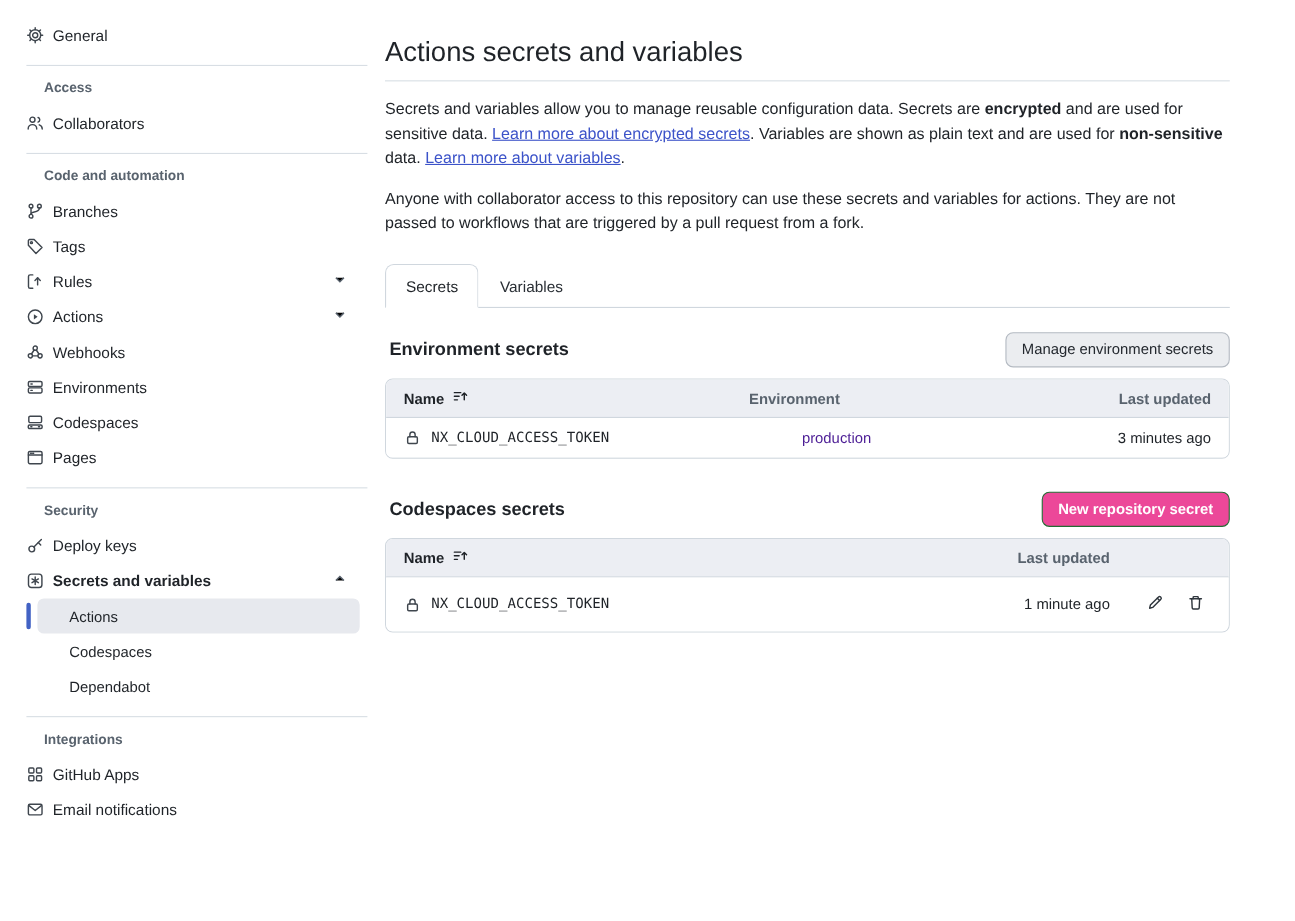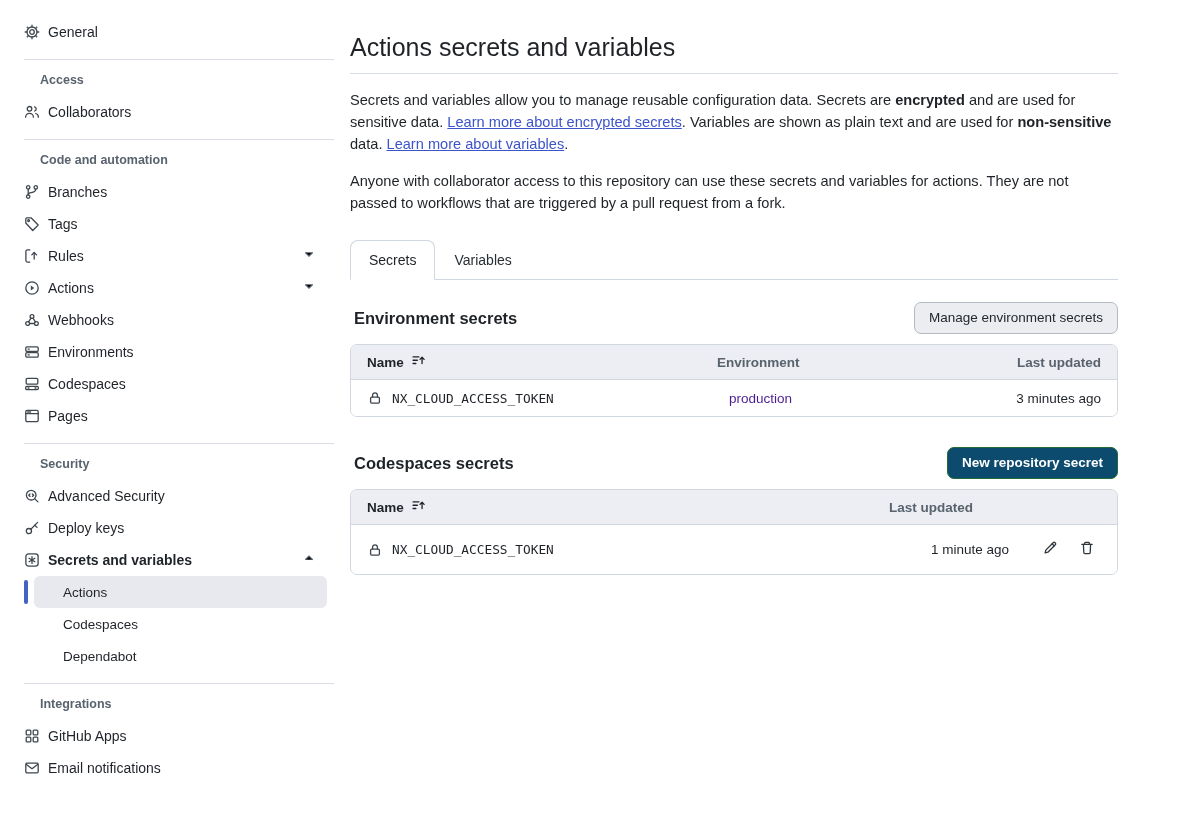--- a/index.html
+++ b/index.html
@@ -64,26 +64,26 @@
     margin-bottom:-1px; border-bottom:1px solid #fff; color:#1f2328;
   }
 
   .section-head { display:flex; justify-content:space-between; align-items:center; margin-top:22px; height:32px; }
   .section-head h2 { margin:4px; font-size:16.5px; font-weight:700; }
   .btn {
     border-radius:7px; font-size:13.5px; padding:6px 14px; line-height:18px;
     cursor:pointer; font-family:"Liberation Sans",sans-serif;
   }
   .btn-default { background:#ebedf0; border:1px solid #b4bac2; color:#24292f; font-weight:500; }
-  .btn-primary { background:#0c4a6e; border:1px solid #236c34; color:#ffffff; font-weight:700; }
+  .btn-primary { background:#ec4899; border:1px solid #236c34; color:#ffffff; font-weight:700; }
 
   .table { margin-top:10px; border:1px solid #d0d7de; border-radius:7px; overflow:hidden; background:#fff; }
   .thead {
     background:#eceef3; display:grid; align-items:center;
-    padding:8px 16px; font-size:13.5px; border-bottom:1px solid #d0d7de;gap:36px;
+    padding:8px 16px; font-size:13.5px; border-bottom:1px solid #d0d7de;
   }
   .grid-env { grid-template-columns:314px 1fr 160px; }
   .grid-repo { grid-template-columns:1fr 176px 92px; }
   .col-name { font-weight:700; color:#1f2328; display:flex; align-items:center; gap:7px; }
   .col-dim { color:#59636e; font-weight:600; }
   .col-right { text-align:right; }
   .sort-ic svg { width:15px; height:15px; stroke:#1f2328; stroke-width:1.4; fill:none; stroke-linecap:round; stroke-linejoin:round; }
   .trow { display:grid; align-items:center; padding:10px 16px; font-size:13.5px; background:#fff; }
   .trow.tall { padding:15px 16px; }
   .secret-name {
@@ -220,30 +220,20 @@
           <path d="M1.8 5.6h12.4"></path>
           <path d="M3.7 4h.9M5.7 4h.9"></path>
         </svg>
     </span>
     <span class="lbl">Pages</span>
   </div>
 
   <div class="side-divider"></div>
   <div class="side-section-label">Security</div>
 
-  <div class="side-item">
-    <span class="oct">
-      <svg viewBox="0 0 16 16">
-          <circle cx="7.2" cy="7.2" r="4.8"></circle>
-          <path d="M10.9 10.9l3 3"></path>
-          <path d="M6 6L4.7 7.2 6 8.4M8.4 6l1.3 1.2-1.3 1.2"></path>
-        </svg>
-    </span>
-    <span class="lbl">Advanced Security</span>
-  </div>
 
   <div class="side-item">
     <span class="oct">
       <svg viewBox="0 0 16 16">
           <circle cx="4.9" cy="11.1" r="2.6"></circle>
           <path d="M6.8 9.2l6.8-6.8"></path>
           <path d="M10.8 5.2l2.2 2.2"></path>
         </svg>
     </span>
     <span class="lbl">Deploy keys</span>

